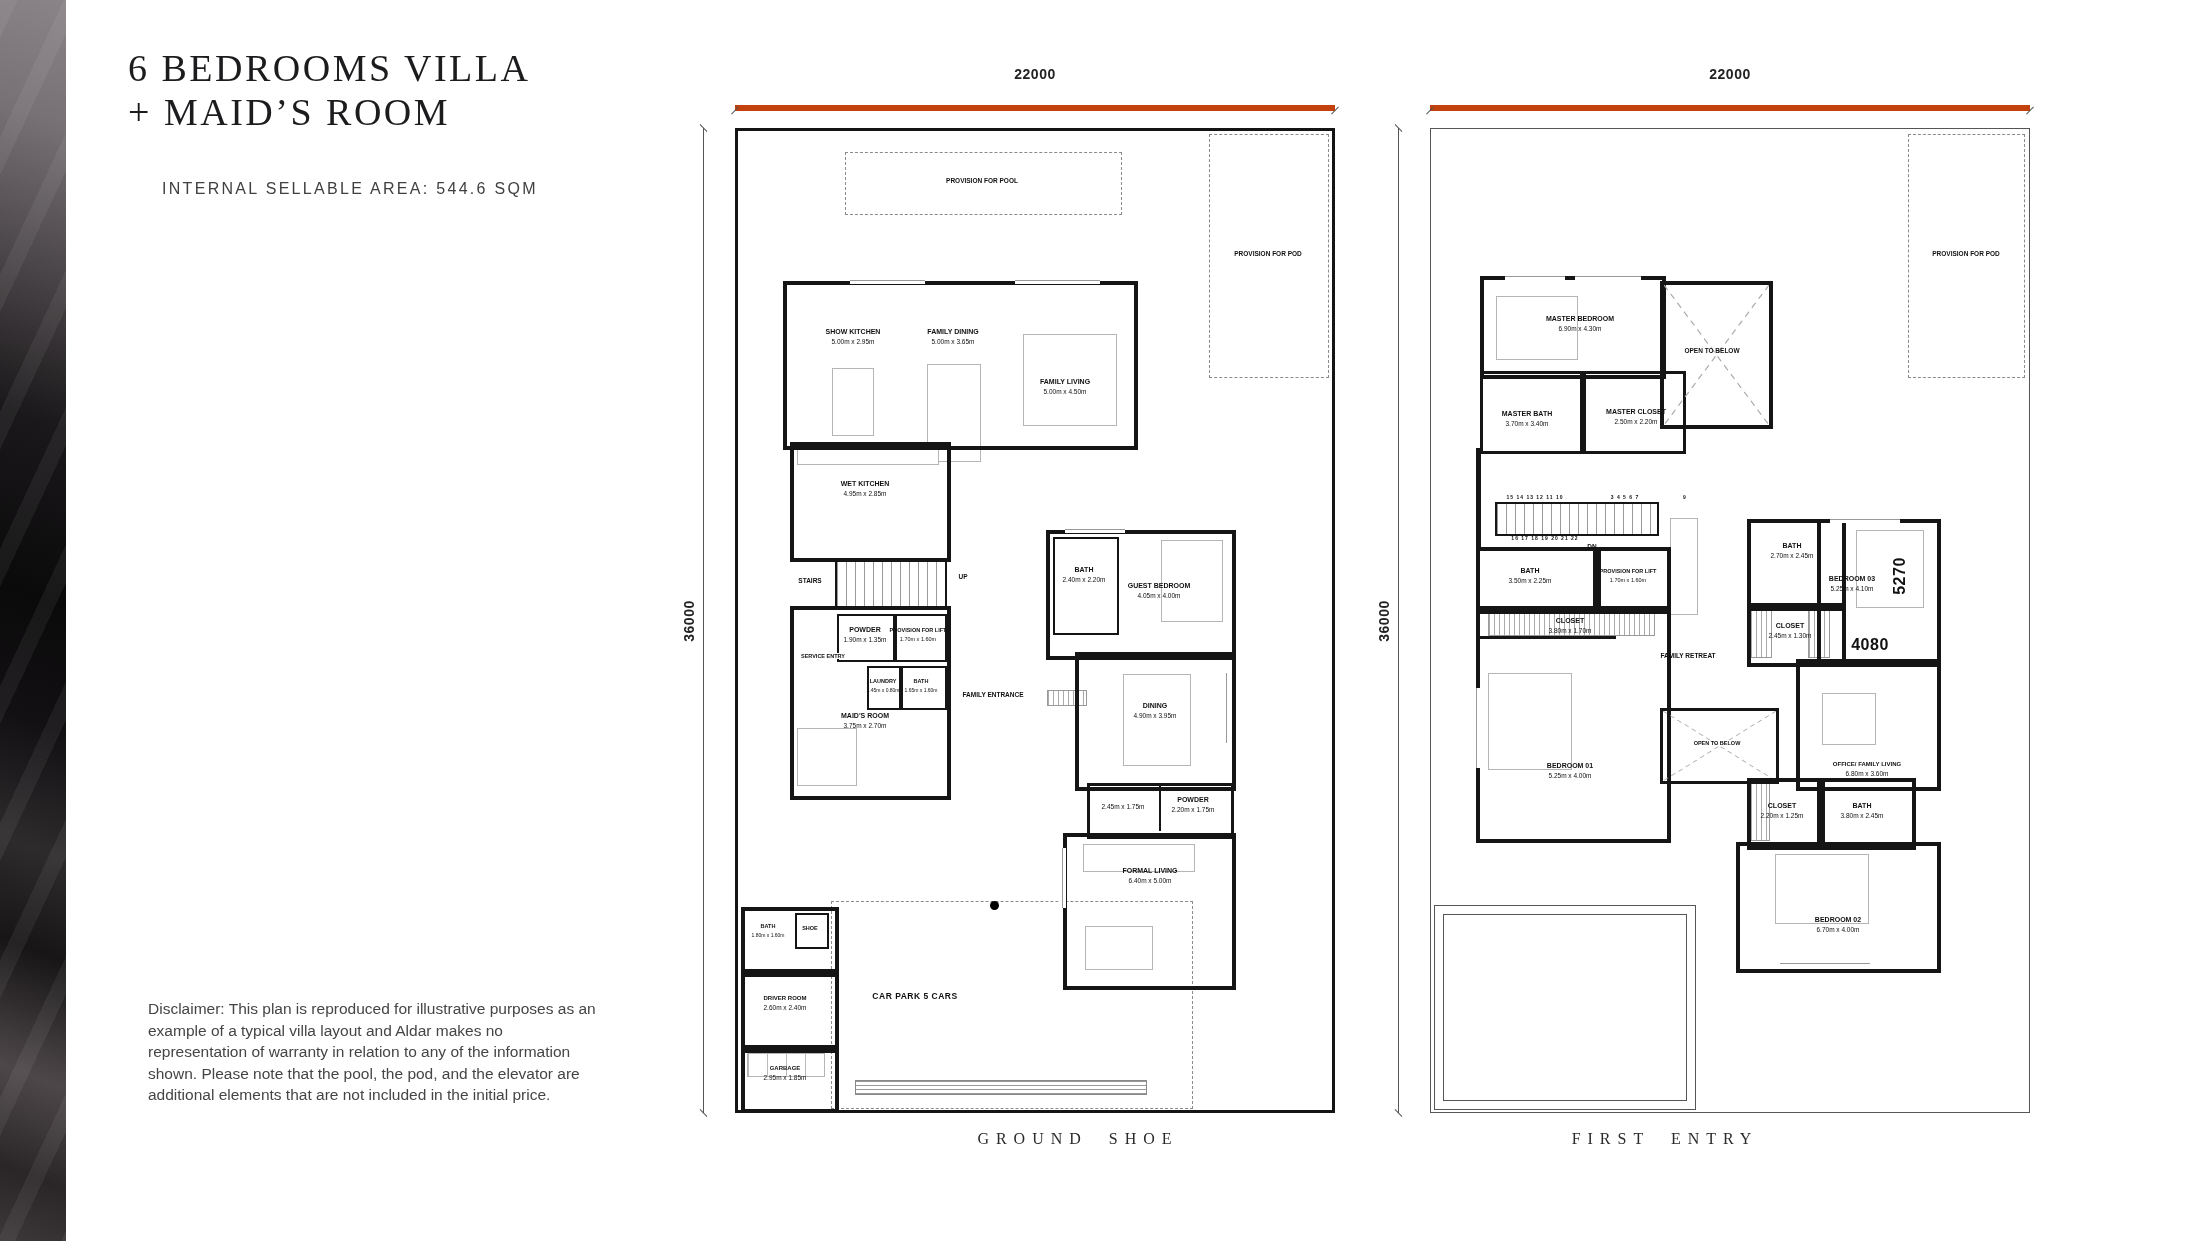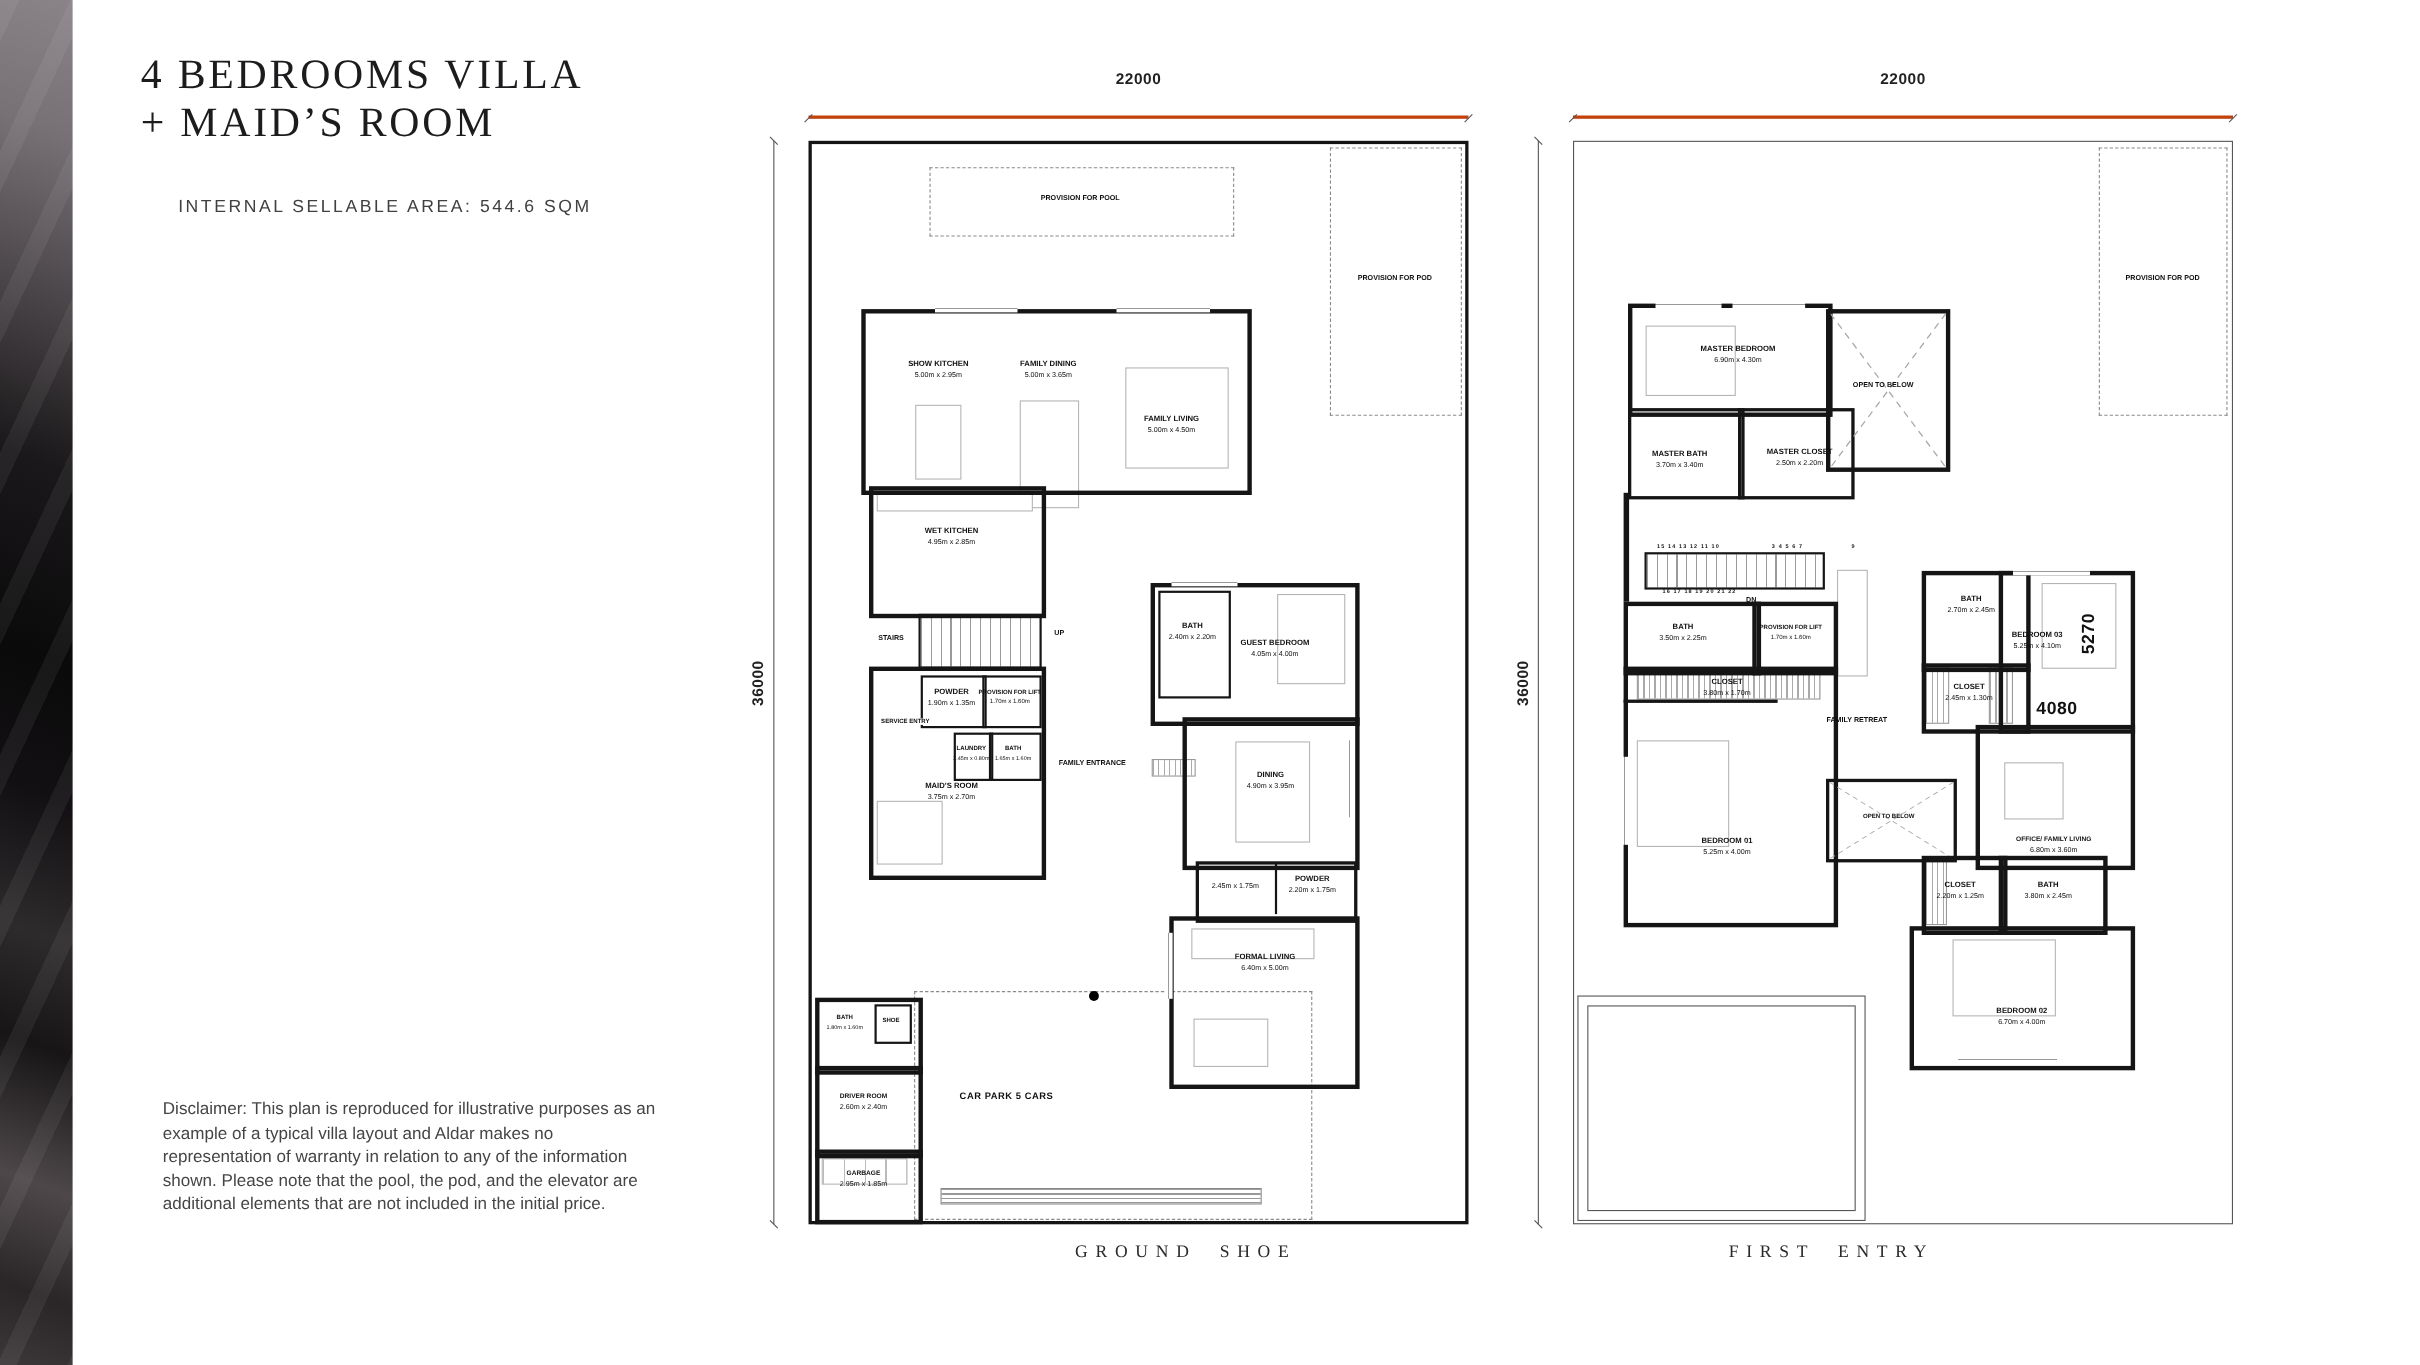--- a/index.html
+++ b/index.html
@@ -23,21 +23,21 @@
 
   
   .plan{position:absolute;top:128px;width:600px;height:985px;}
   .plan.gf{left:735px;}
   .plan.ff{left:1430px;}
   .plot{position:absolute;inset:0;}
   .plot.thick{border:3px solid #141414;}
   .plot.thin{border:1.5px solid #555;}
 
   
-  .dimh{position:absolute;left:0;right:0;top:-23px;border-top:3px solid #c2410c;}
+  .dimh{position:absolute;left:0;right:0;top:-23px;border-top:6px solid #c2410c;}
   .dimh .tick{position:absolute;width:10px;border-top:1px solid #555;top:-1px;transform:rotate(-45deg);}
   .dimh .tick.l{left:-5px;} .dimh .tick.r{right:-5px;}
   .dimtxt{position:absolute;left:0;right:0;top:-45px;text-align:center;
           font-size:14px;font-weight:600;letter-spacing:0.5px;color:#222;}
   .dimv{position:absolute;left:-32px;top:0;height:985px;border-left:1px solid #555;}
   .dimv .tick{position:absolute;height:10px;border-left:1px solid #555;left:-1px;transform:rotate(-45deg);}
   .dimv .tick.t{top:-5px;} .dimv .tick.b{bottom:-5px;}
   .vtxt{position:absolute;left:-15px;top:50%;transform:translate(-50%,-50%) rotate(-90deg);
         font-size:14px;font-weight:600;letter-spacing:0.5px;color:#222;white-space:nowrap;}
 
@@ -82,21 +82,21 @@
   .bignum.rot{transform:translate(-50%,-50%) rotate(-90deg);}
 </style>
 </head>
 <body>
 
 <div class="canvas">
 
   <div class="texture"></div>
 
   <div class="title">
-    <div>4 BEDROOMS VILLA</div>
+    <div>6 BEDROOMS VILLA</div>
     <div>+ MAID’S ROOM</div>
   </div>
   <div class="area">INTERNAL SELLABLE AREA: 544.6 SQM</div>
   <div class="disclaimer">Disclaimer: This plan is reproduced for illustrative purposes as an example of a typical villa layout and Aldar makes no representation of warranty in relation to any of the information shown. Please note that the pool, the pod, and the elevator are additional elements that are not included in the initial price.</div>
 
   <div class="plan gf">
     <div class="dimh">
         <span class="tick l"></span>
         <span class="tick r"></span>
       <span class="dimtxt">22000</span>

